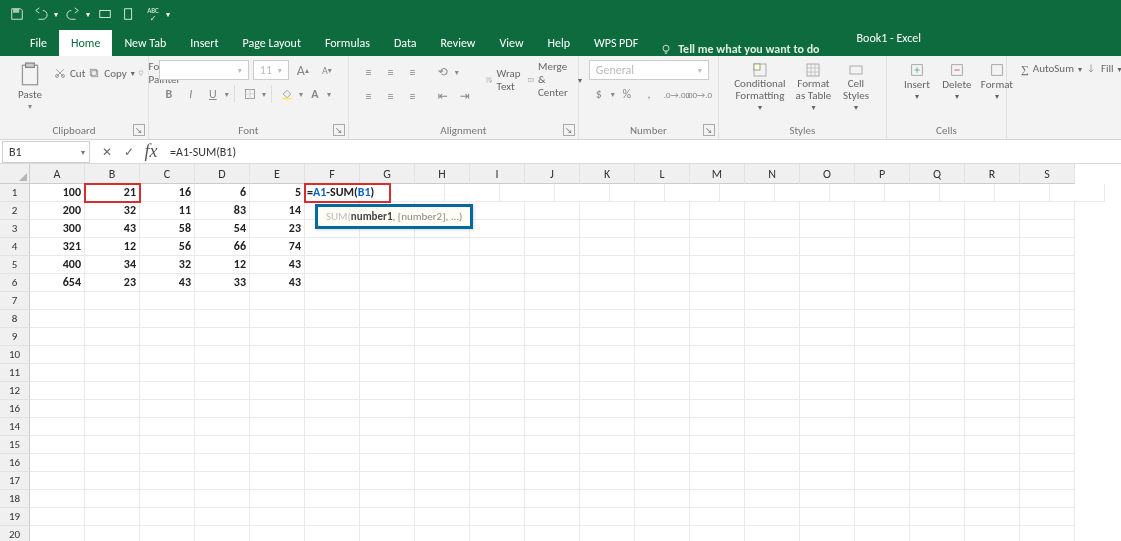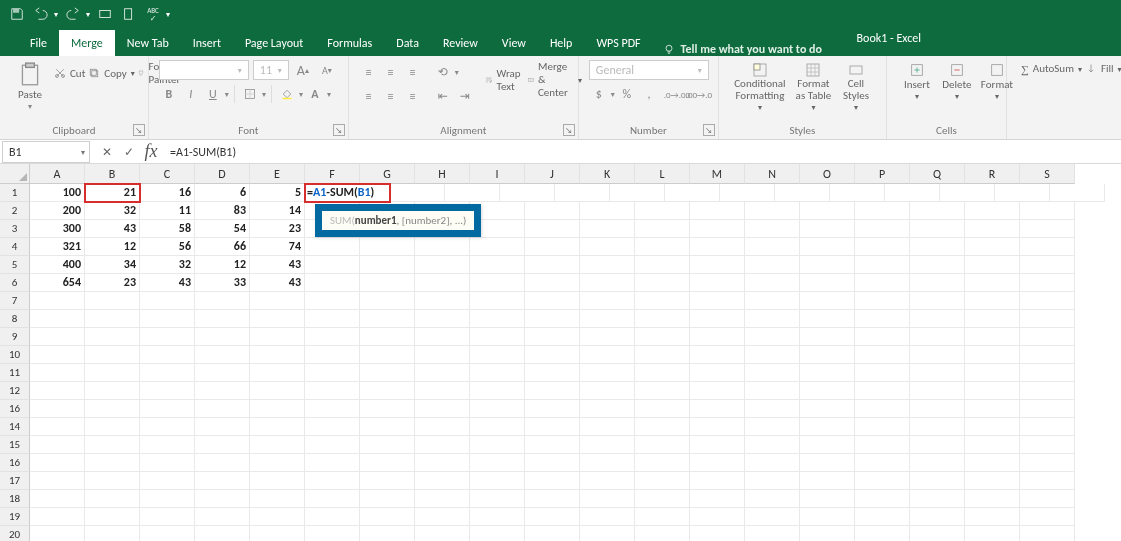--- a/index.html
+++ b/index.html
@@ -155,21 +155,21 @@
 }
 
 
 .hl-red { outline: 2px solid #d62d2d; outline-offset:-1px; z-index:2;}
 .formula-cell { text-align:left; overflow:visible; }
 .formula-cell .overflow { position:absolute; left:2px; top:0; white-space:nowrap; background:transparent;}
 
 
 .func-tooltip {
   position:absolute;
-  background:#fdfdf6; border:7px solid #0369a1; padding:3px 8px; font-size:11px; color:#888;
+  background:#fdfdf6; border:3px solid #0369a1; padding:3px 8px; font-size:11px; color:#888;
   box-shadow: 1px 1px 3px rgba(0,0,0,.15);
   z-index:5;
 }
 .func-tooltip b { color:#444; font-weight:bold; }
 
 
 svg.icon { width:16px; height:16px; fill:none; stroke:#888; stroke-width:1.2;}
 svg.smallicon { width:12px; height:12px;}
 
 </style>
@@ -213,21 +213,21 @@
         <span>✓</span>
     </div>
     <span class="drop">▾</span>
   </div>
   <div class="title-spacer">Book1 - Excel</div>
   <div style="width:200px"></div>
 </div>
 
 <div class="tabs">
   <div class="tab">File</div>
-  <div class="tab active">Merge</div>
+  <div class="tab active">Home</div>
   <div class="tab">New Tab</div>
   <div class="tab">Insert</div>
   <div class="tab">Page Layout</div>
   <div class="tab">Formulas</div>
   <div class="tab">Data</div>
   <div class="tab">Review</div>
   <div class="tab">View</div>
   <div class="tab">Help</div>
   <div class="tab">WPS PDF</div>
   <div class="tell-me">

